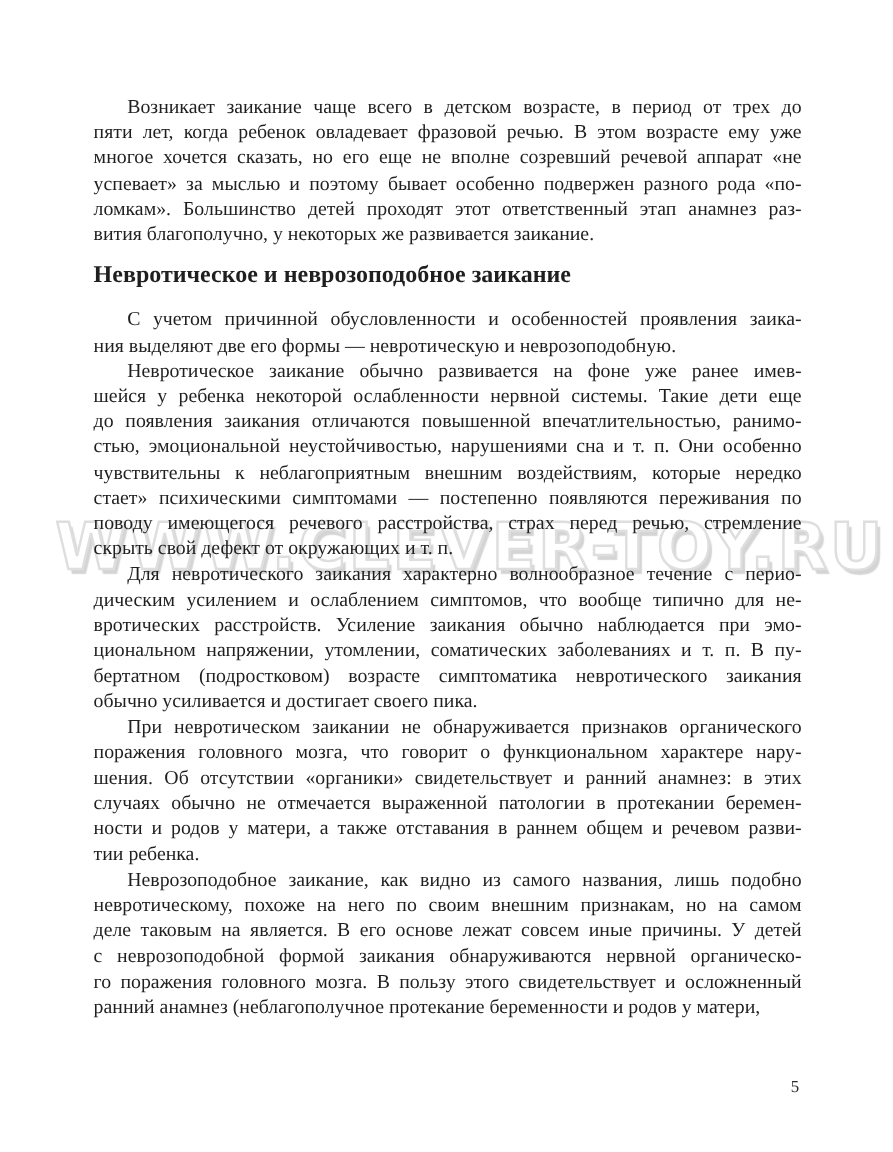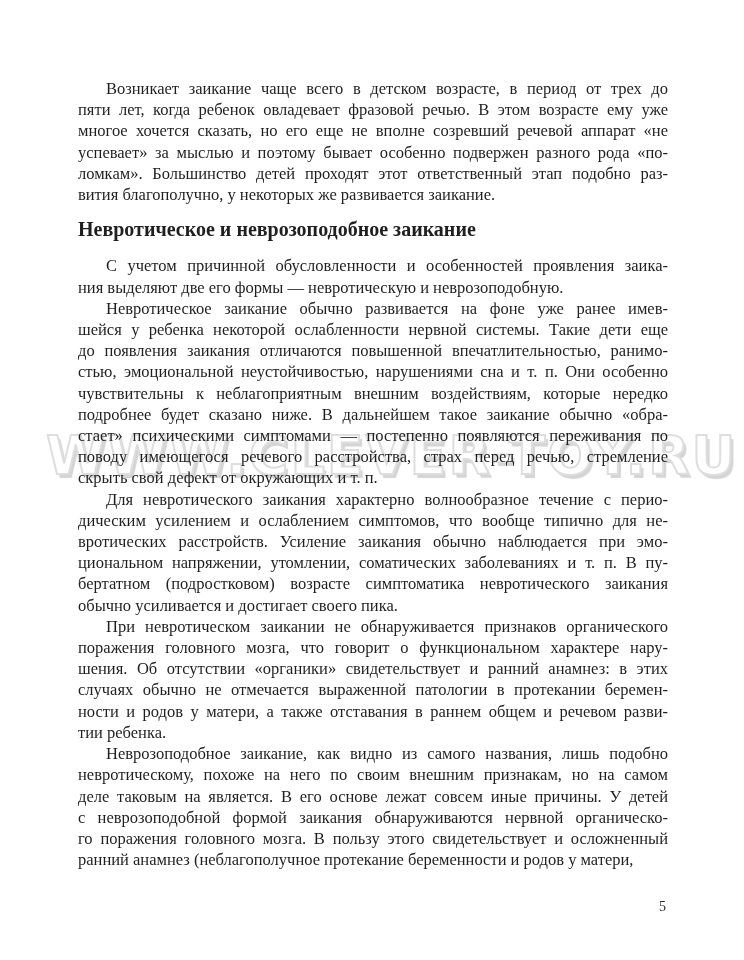--- a/index.html
+++ b/index.html
@@ -72,38 +72,37 @@
 
   <div class="watermark">WWW.CLEVER-TOY.RU</div>
 
   <div class="text-block">
 
     <div>
       <div class="line indent">Возникает заикание чаще всего в детском возрасте, в период от трех до</div>
       <div class="line">пяти лет, когда ребенок овладевает фразовой речью. В этом возрасте ему уже</div>
       <div class="line">многое хочется сказать, но его еще не вполне созревший речевой аппарат «не</div>
       <div class="line">успевает» за мыслью и поэтому бывает особенно подвержен разного рода «по-</div>
-      <div class="line">ломкам». Большинство детей проходят этот ответственный этап подобно раз-</div>
+      <div class="line">ломкам». Большинство детей проходят этот ответственный этап анамнез раз-</div>
       <div class="line last">вития благополучно, у некоторых же развивается заикание.</div>
     </div>
 
     <div class="heading">Невротическое и неврозоподобное заикание</div>
 
     <div>
       <div class="line indent">С учетом причинной обусловленности и особенностей проявления заика-</div>
       <div class="line last">ния выделяют две его формы — невротическую и неврозоподобную.</div>
     </div>
 
     <div>
       <div class="line indent"><span class="bold">Невротическое заикание</span><span> обычно развивается на фоне уже ранее имев-</span></div>
       <div class="line">шейся у ребенка некоторой ослабленности нервной системы. Такие дети еще</div>
       <div class="line">до появления заикания отличаются повышенной впечатлительностью, ранимо-</div>
       <div class="line">стью, эмоциональной неустойчивостью, нарушениями сна и т. п. Они особенно</div>
       <div class="line">чувствительны к неблагоприятным внешним воздействиям, которые нередко</div>
-      <div class="line">подробнее будет сказано ниже. В дальнейшем такое заикание обычно «обра-</div>
       <div class="line">стает» психическими симптомами — постепенно появляются переживания по</div>
       <div class="line">поводу имеющегося речевого расстройства, страх перед речью, стремление</div>
       <div class="line last">скрыть свой дефект от окружающих и т. п.</div>
     </div>
 
     <div>
       <div class="line indent">Для невротического заикания характерно волнообразное течение с перио-</div>
       <div class="line">дическим усилением и ослаблением симптомов, что вообще типично для не-</div>
       <div class="line">вротических расстройств. Усиление заикания обычно наблюдается при эмо-</div>
       <div class="line">циональном напряжении, утомлении, соматических заболеваниях и т. п. В пу-</div>

